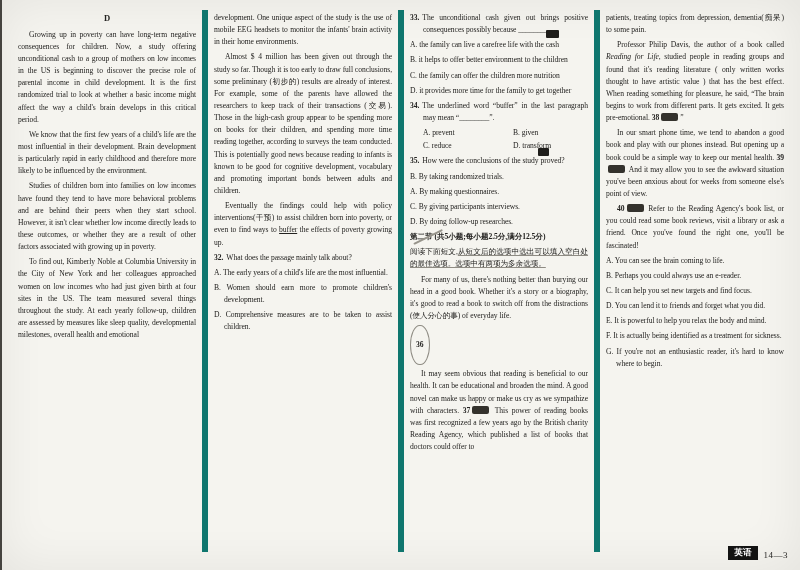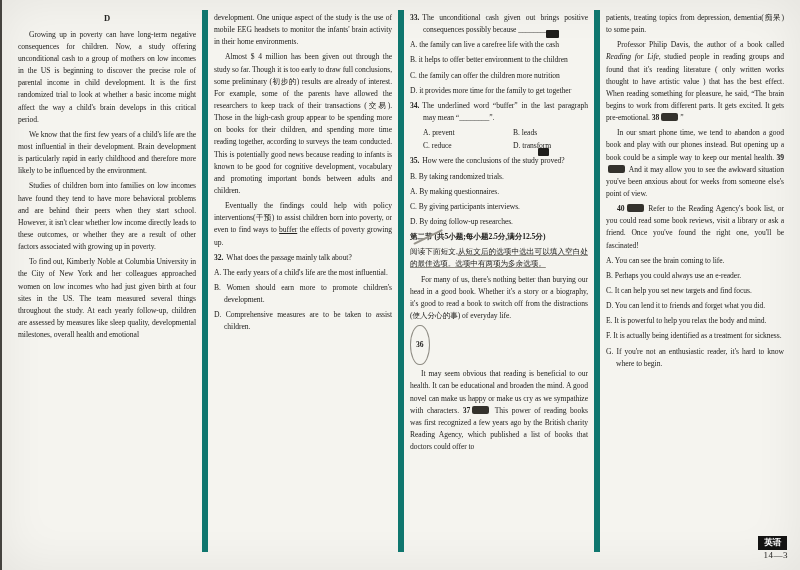--- a/index.html
+++ b/index.html
@@ -69,23 +69,22 @@
   .c36line { margin: 1px 0 2px 8px; }
   .circle36 {
     display: inline-block; border: 1.4px solid #8e8b83;
     border-radius: 50%; padding: 13px 5px; font-weight: bold;
   }
   .optline { margin: 2px 0; padding-left: 10px; text-indent: -10px; }
   .optlist { margin-top: 0; }
   .artifact { position: absolute; background: #1e1d1a; border-radius: 1px; }
   .footer {
     position: absolute; right: 12px; bottom: 10px;
-    display: flex; align-items: center;
+    display: flex; align-items: flex-end;
     font-size: 9px;
-    flex-direction: column;
   }
   .footer-subject {
     background: #131312; color: #ffffff; font-weight: bold;
     padding: 1px 6px; font-size: 8.6px;
     font-family: "Liberation Sans", sans-serif;
   }
   .footer-page { margin-left: 6px; letter-spacing: 0.5px; }
 </style>
 </head>
 <body>
@@ -122,21 +121,21 @@
         <p class="para opt">A. the family can live a carefree life with the cash</p>
         <p class="para opt">B. it helps to offer better environment to the children</p>
         <p class="para opt">C. the family can offer the children more nutrition</p>
         <p class="para opt">D. it provides more time for the family to get together</p>
       </div>
 
       <div class="qblock">
         <p class="para qstem"><span class="qnum">34.</span><span>The underlined word “buffer” in the last paragraph may mean “________”.</span></p>
         <div class="opt-grid">
           <span>A. prevent</span>
-          <span>B. leads</span>
+          <span>B. given</span>
           <span>C. reduce</span>
           <span>D. transform</span>
         </div>
       </div>
 
       <div class="qblock">
         <p class="para qstem"><span class="qnum">35.</span><span>How were the conclusions of the study proved?</span></p>
         <p class="para opt">B. By taking randomized trials.</p>
         <p class="para opt">A. By making questionnaires.</p>
         <p class="para opt">C. By giving participants interviews.</p>

